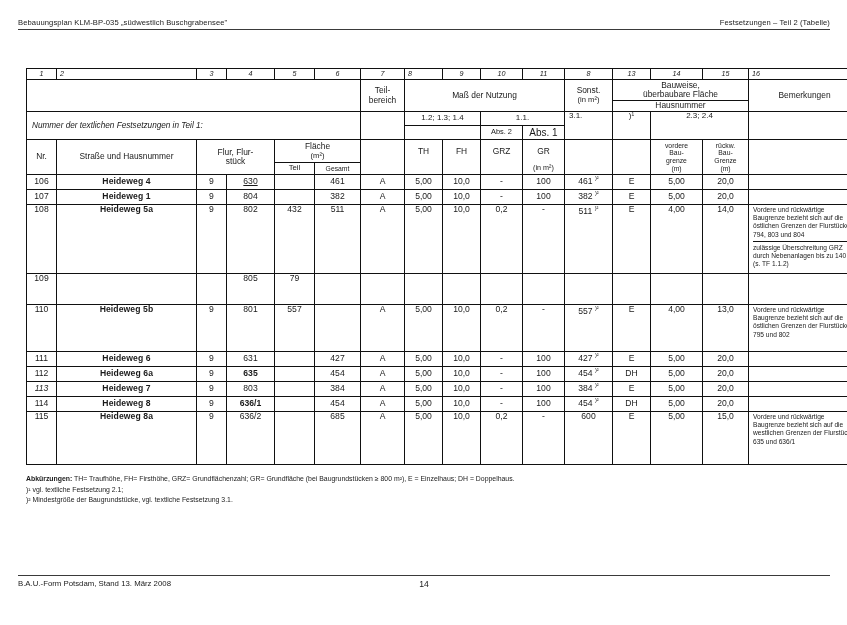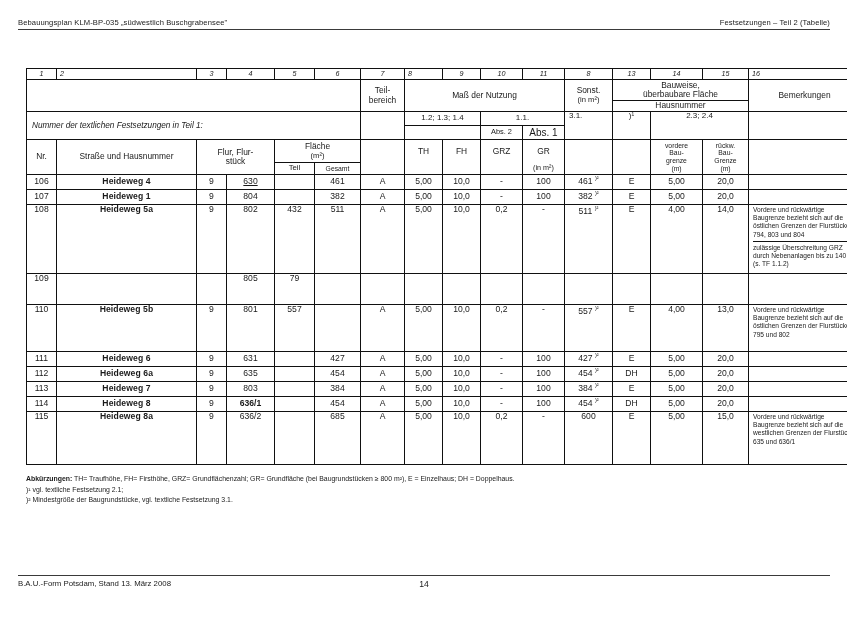--- a/index.html
+++ b/index.html
@@ -375,36 +375,36 @@
           <td class="nowrapcell" style="height: 12px; vertical-align: top; padding-top: 0px;"><span>427</span> <sup class="fn">)²</sup></td>
           <td style="height: 12px;">E</td>
           <td style="height: 12px;">5,00</td>
           <td style="height: 12px;">20,0</td>
           <td class="rmk"></td>
         </tr>
         <tr class="datarow">
           <td style="height: 12px;">112</td>
           <td class="l street" style="height: 12px;">Heideweg  6a</td>
           <td style="height: 12px;">9</td>
-          <td class="r" style="height: 12px;">635</td>
+          <td class="r" style="height: 12px; font-weight: bold;">635</td>
           <td class="r" style="height: 12px;"></td>
           <td class="r" style="height: 12px;">454</td>
           <td style="height: 12px;">A</td>
           <td style="height: 12px;">5,00</td>
           <td style="height: 12px;">10,0</td>
           <td style="height: 12px;">-</td>
           <td style="height: 12px;">100</td>
           <td class="nowrapcell" style="height: 12px; vertical-align: top; padding-top: 0px;"><span>454</span> <sup class="fn">)²</sup></td>
           <td style="height: 12px;">DH</td>
           <td style="height: 12px;">5,00</td>
           <td style="height: 12px;">20,0</td>
           <td class="rmk"></td>
         </tr>
         <tr class="datarow">
-          <td style="height: 12px;">113</td>
+          <td style="height: 12px; font-style: italic;">113</td>
           <td class="l street" style="height: 12px;">Heideweg  7</td>
           <td style="height: 12px;">9</td>
           <td class="r" style="height: 12px;">803</td>
           <td class="r" style="height: 12px;"></td>
           <td class="r" style="height: 12px;">384</td>
           <td style="height: 12px;">A</td>
           <td style="height: 12px;">5,00</td>
           <td style="height: 12px;">10,0</td>
           <td style="height: 12px;">-</td>
           <td style="height: 12px;">100</td>

